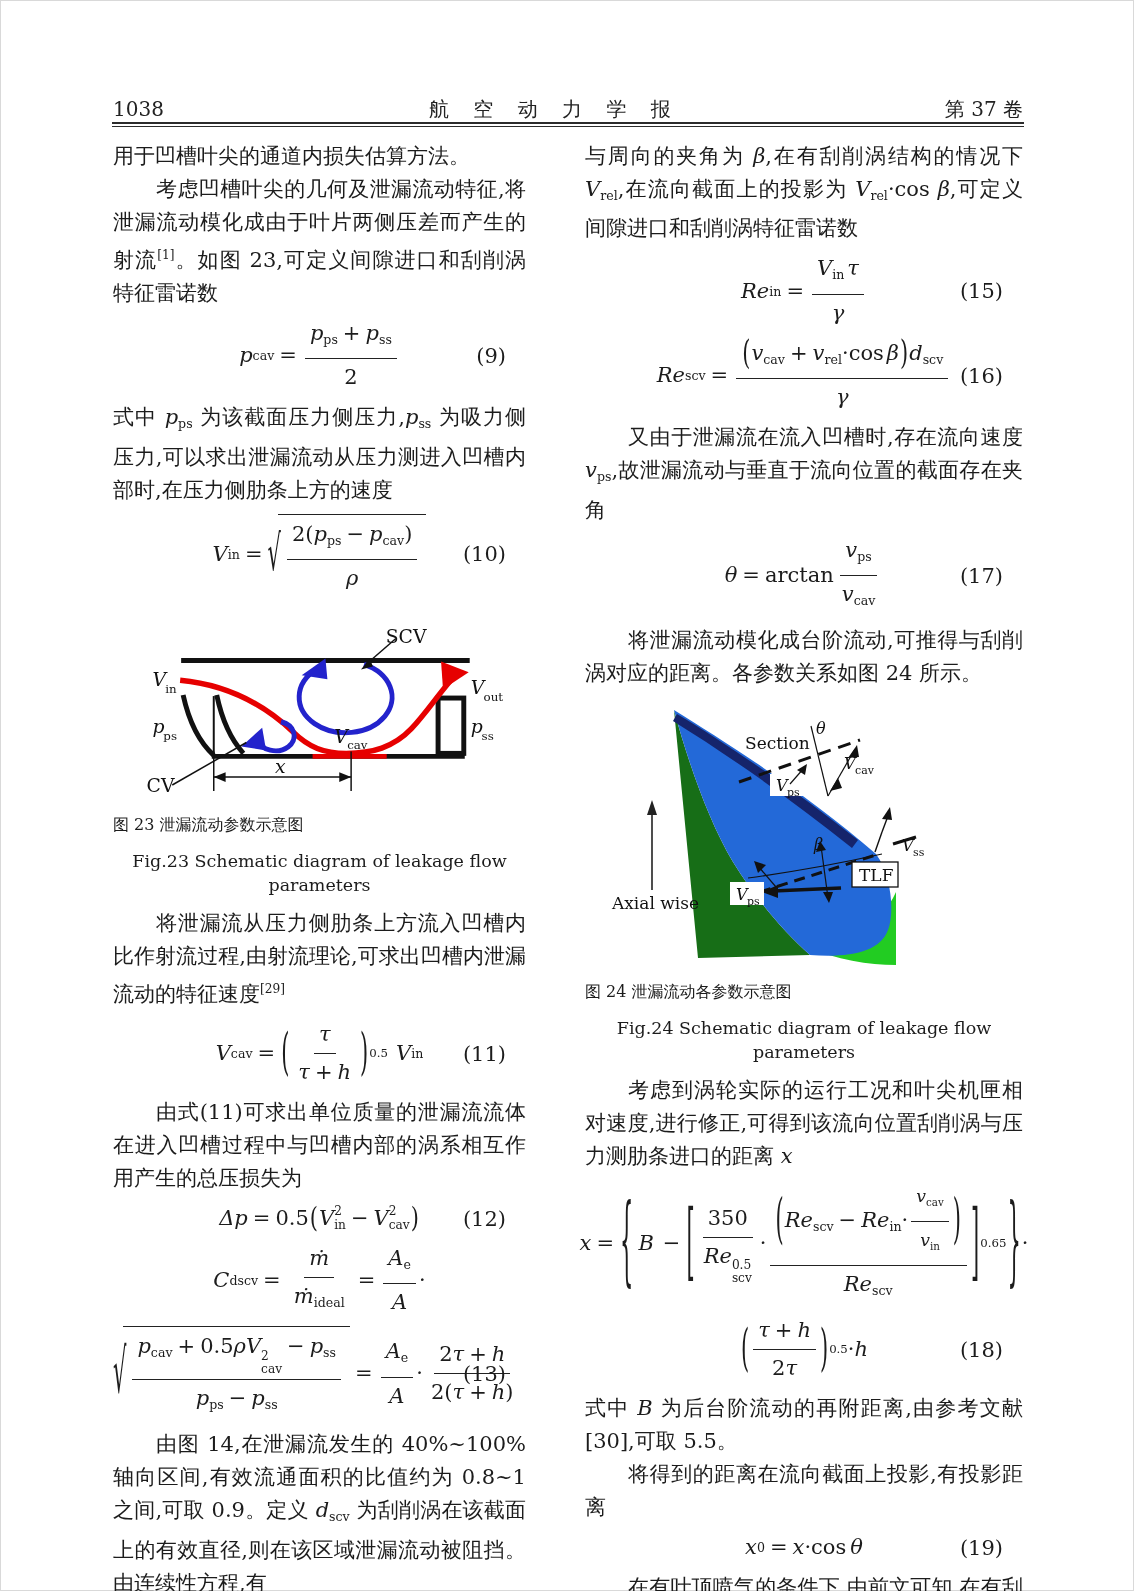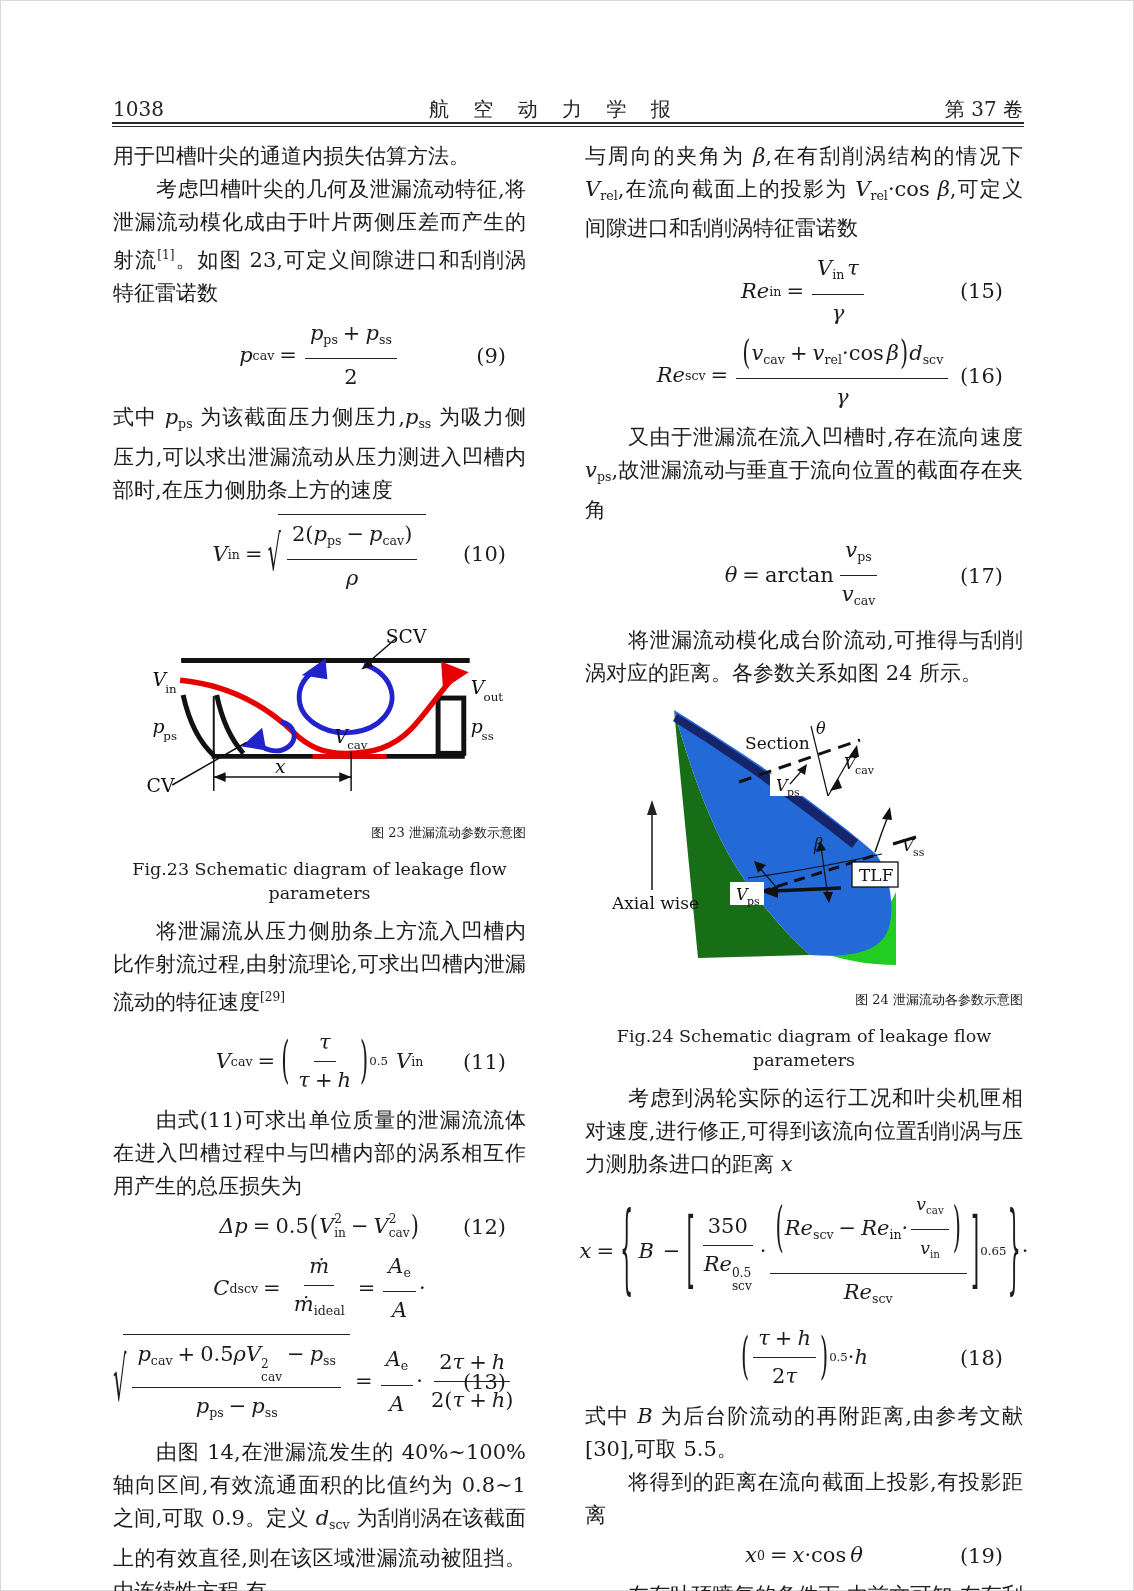--- a/index.html
+++ b/index.html
@@ -44,21 +44,21 @@
   .sg24 { transform:scaleY(2.4); } .sg26 { transform:scaleY(2.6); }
   .sg40 { transform:scaleY(4.0); } .sg46 { transform:scaleY(4.6); }
   .hexp { font-size:0.56em; vertical-align:1.6em; font-style:normal; }
   .hexp2 { font-size:0.56em; vertical-align:2.6em; font-style:normal; }
   .ss { display:inline-flex; flex-direction:column; align-items:flex-start; font-size:0.58em;
         line-height:1.12; vertical-align:-0.5em; font-style:normal; }
   .smallfrac { font-size:0.82em; }
 
   
   figure { margin:4px 0 0 0; text-align:center; text-indent:0; }
-  .capzh { text-align:right; font-size:13px; line-height:26px; margin-top:8px; text-indent:0; }
+  .capzh { text-align:left; font-size:16px; line-height:26px; text-indent:0; }
   .capen { text-align:center; font-size:17.5px; line-height:24px; margin:11px 0 10px; text-indent:0; }
   svg text { font-family:"DejaVu Serif", serif; fill:#111; }
   .ftxt  { font-size:19px; }
   .ftxti { font-size:19px; font-style:italic; }
   .fsub  { font-size:12px; }
   .f24t  { font-size:17px; }
   .f24m  { font-size:16px; font-style:italic; }
   .f24s  { font-size:11px; }
 </style>
 </head>

